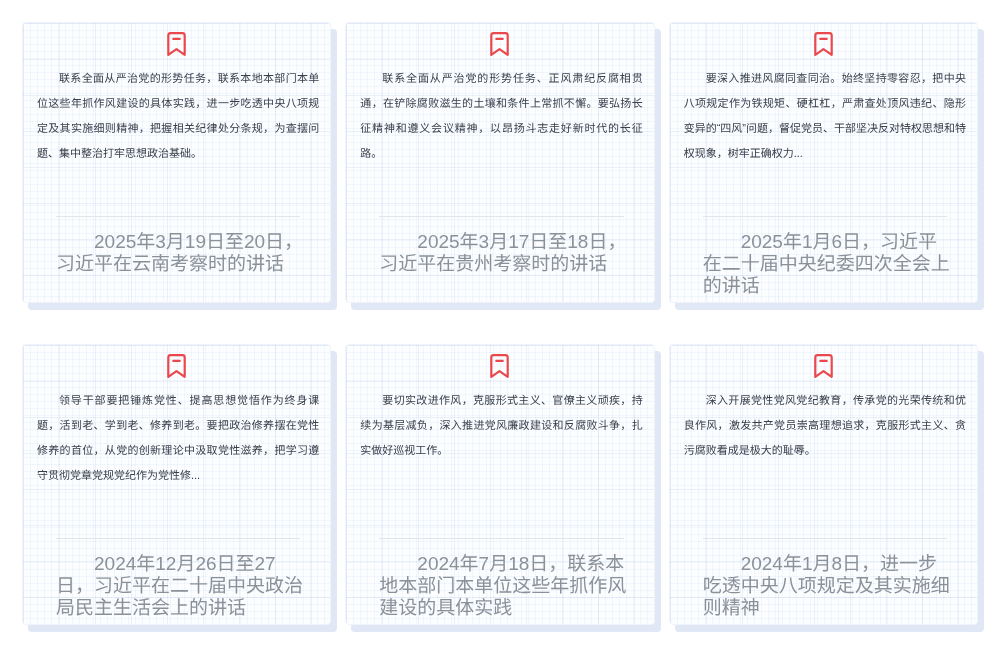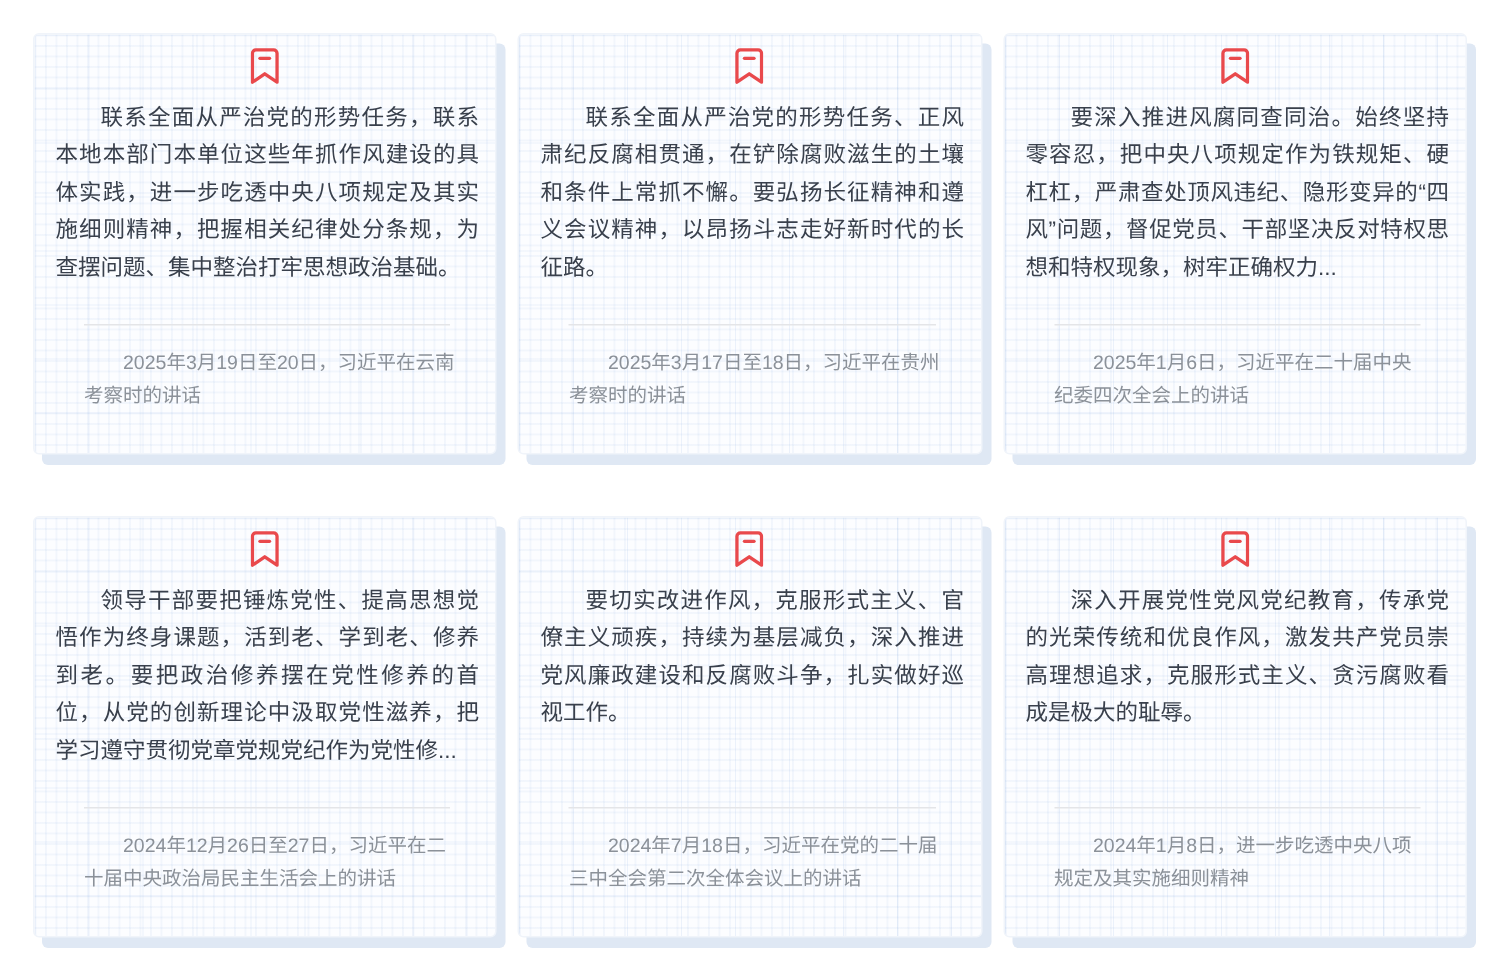--- a/index.html
+++ b/index.html
@@ -42,37 +42,37 @@
   }
   .icon-wrap{
     text-align:center;
     padding-top:9px;
     height:43px;
     color:var(--accent-red);
   }
   .quote{
     margin:0;
     padding:0 11px 0 14px;
-    font-size:15px;
+    font-size:11px;
     line-height:25px;
     color:var(--quote-color);
     text-align:justify;
     text-indent:2em;
     min-height:150px;
     max-height:150px;
     overflow:hidden;
   }
   .divider{
     border-top:1px solid var(--divider-color);
     margin:0 30px 0 33px;
     height:0;
   }
   .source{
     margin:14px 24px 0 33px;
-    font-size:13px;
+    font-size:19px;
     line-height:22px;
     color:var(--source-color);
     text-indent:2em;
   }
 </style>
 </head>
 <body>
 
 <main class="cards-grid">
 
@@ -126,21 +126,21 @@
 
   <article class="card">
     <div class="icon-wrap">
       <svg width="19" height="24" viewBox="0 0 19 24" fill="none">
         <path d="M3.6 1.2 h11.8 a2.3 2.3 0 0 1 2.3 2.3 v19.3 l-8.2 -5.6 -8.2 5.6 V3.5 a2.3 2.3 0 0 1 2.3 -2.3 z" stroke="currentColor" stroke-width="2.2" stroke-linejoin="round"></path>
         <path d="M6.3 6.9 h6.4" stroke="currentColor" stroke-width="2.2" stroke-linecap="round"></path>
       </svg>
     </div>
     <p class="quote">要切实改进作风，克服形式主义、官僚主义顽疾，持续为基层减负，深入推进党风廉政建设和反腐败斗争，扎实做好巡视工作。</p>
     <div class="divider"></div>
-    <p class="source">2024年7月18日，习近平在党的二十届三中全会第二次全体会议上的讲话</p>
+    <p class="source">2024年7月18日，联系本地本部门本单位这些年抓作风建设的具体实践</p>
   </article>
 
   <article class="card">
     <div class="icon-wrap">
       <svg width="19" height="24" viewBox="0 0 19 24" fill="none">
         <path d="M3.6 1.2 h11.8 a2.3 2.3 0 0 1 2.3 2.3 v19.3 l-8.2 -5.6 -8.2 5.6 V3.5 a2.3 2.3 0 0 1 2.3 -2.3 z" stroke="currentColor" stroke-width="2.2" stroke-linejoin="round"></path>
         <path d="M6.3 6.9 h6.4" stroke="currentColor" stroke-width="2.2" stroke-linecap="round"></path>
       </svg>
     </div>
     <p class="quote">深入开展党性党风党纪教育，传承党的光荣传统和优良作风，激发共产党员崇高理想追求，克服形式主义、贪污腐败看成是极大的耻辱。</p>

